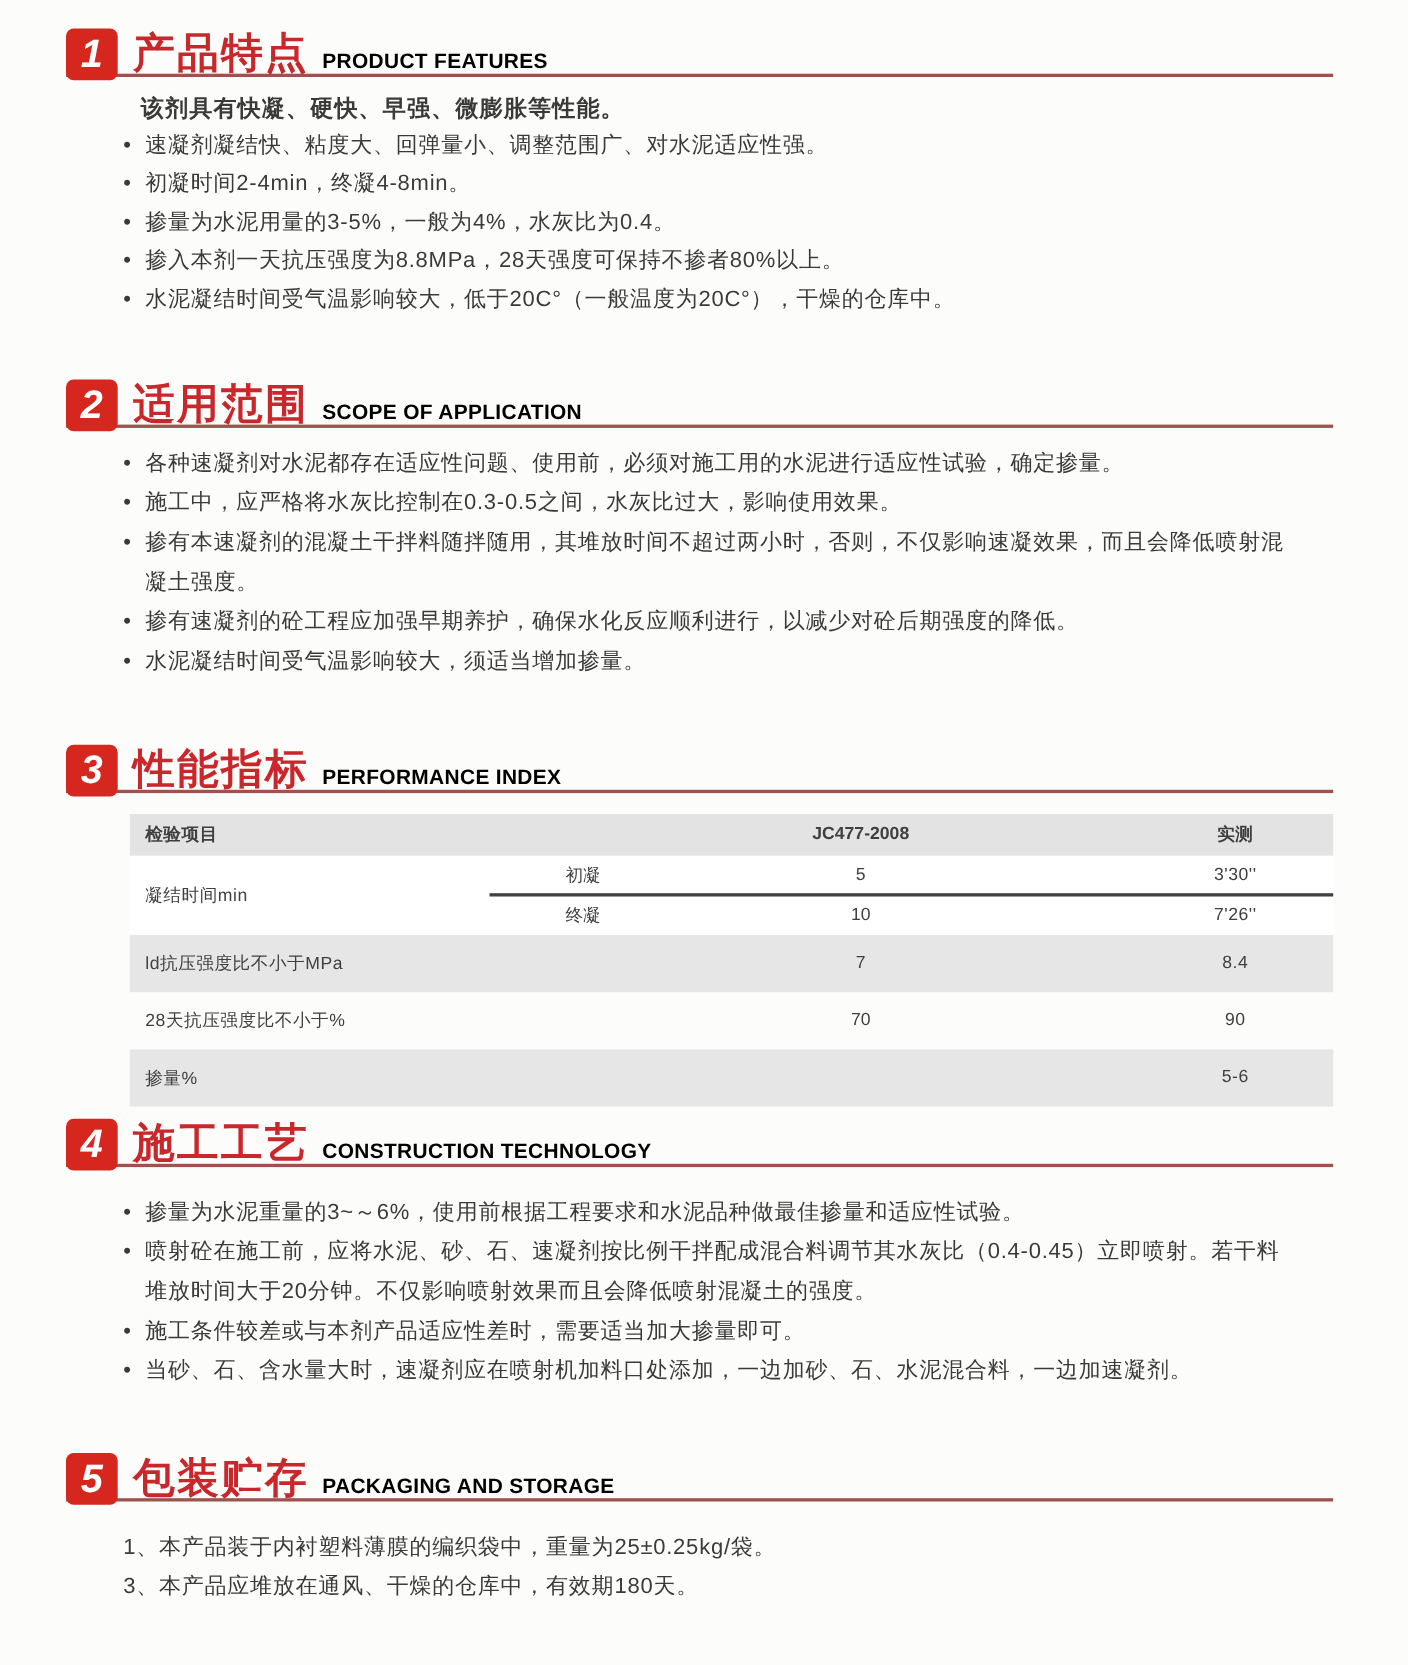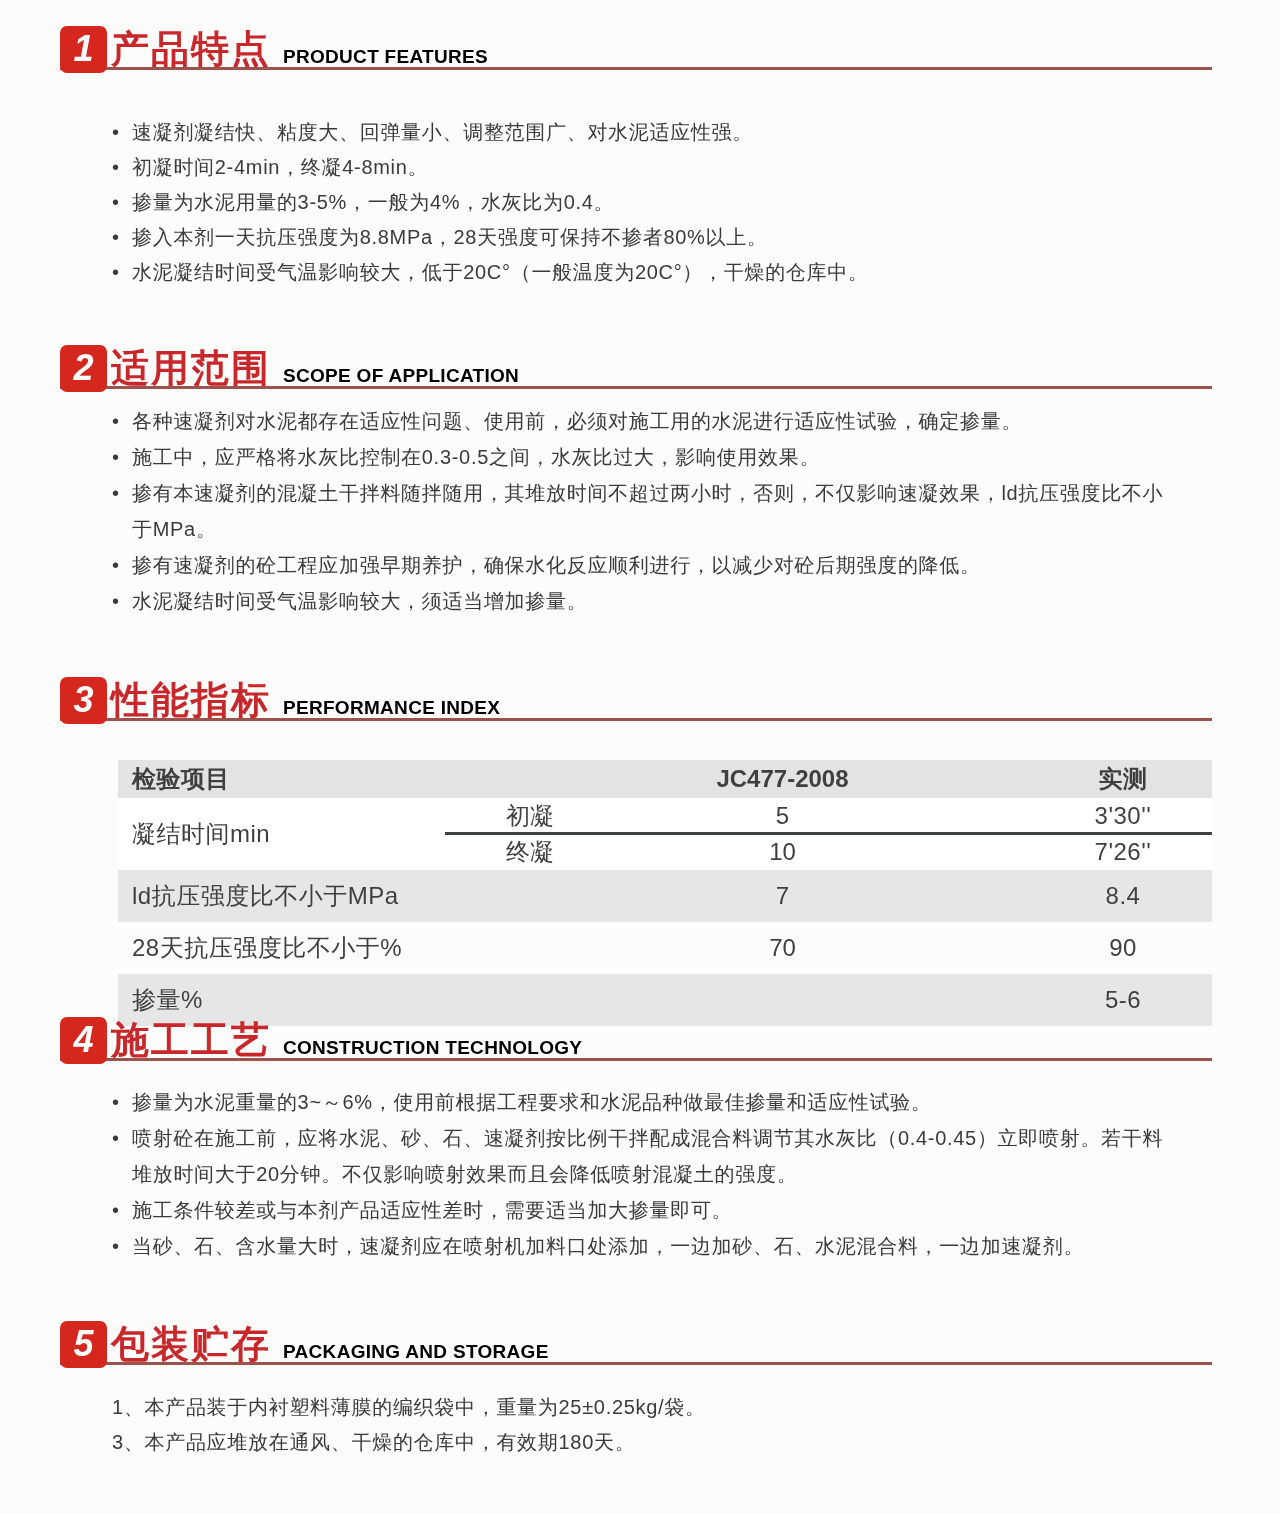--- a/index.html
+++ b/index.html
@@ -11,38 +11,38 @@
   }
   
   .sec-header{position:absolute;left:60px;width:1152px;height:48px;display:flex;align-items:flex-end;}
   .sec-underline{position:absolute;left:0;bottom:3px;width:100%;height:3px;background:#9c534e;}
   .num-box{
     position:relative;z-index:2;flex:0 0 47px;width:47px;height:47px;
     background:#d5271e;border-radius:7px;color:#ffffff;
     font-style:italic;font-weight:bold;font-size:36px;line-height:46px;text-align:center;
   }
   .sec-title{
-    margin-left:4px;margin-bottom:5px;color:#c8272b;
+    margin-left:14px;margin-bottom:5px;color:#c8272b;
     font-size:38px;line-height:38px;font-weight:bold;letter-spacing:2px;white-space:nowrap;
   }
   .sec-subtitle{
     margin-left:12px;margin-bottom:7px;color:#000000;
     font-size:19px;line-height:19px;font-weight:bold;letter-spacing:0.3px;white-space:nowrap;
   }
   
   .intro{position:absolute;left:128px;top:84px;font-size:21px;font-weight:bold;letter-spacing:1px;}
   .block{position:absolute;left:112px;width:1066px;}
   .item{display:flex;font-size:20px;line-height:36px;}
   .lh35 .item{line-height:35px;}
   .dot{flex:0 0 20px;color:#3a3a3a;}
   .txt{flex:1;letter-spacing:0.7px;}
   .numbered .item{line-height:35px;}
   .numbered .txt{letter-spacing:0.7px;}
   
-  .ptable{position:absolute;left:118px;top:760px;width:1094px;font-size:24px;color:#3f3f3f;}
+  .ptable{position:absolute;left:118px;top:740px;width:1094px;font-size:16px;color:#3f3f3f;}
   .trow{display:grid;grid-template-columns:327px 170px 335px 262px;align-items:center;}
   .thead{height:38px;background:#e3e3e3;font-weight:bold;}
   .r36{height:52px;}
   .gray{background:#e6e6e6;}
   .c-label{padding-left:14px;letter-spacing:0.5px;}
   .c-center{text-align:center;}
   .c-meas{padding-left:84px;text-align:center;letter-spacing:0.5px;}
   .setrow{
     position:relative;display:grid;grid-template-columns:327px 170px 335px 262px;
     grid-template-rows:36px 36px;align-items:center;background:#ffffff;
@@ -54,20 +54,21 @@
 <body>
 
 <div class="page">
 
   <div class="sec-header" style="top:25px">
     <div class="sec-underline"></div>
     <div class="num-box">1</div>
     <div class="sec-title">产品特点</div>
     <div class="sec-subtitle">PRODUCT FEATURES</div>
   </div>
+  <div class="intro">该剂具有快凝、硬快、早强、微膨胀等性能。</div>
   <div class="block bullets lh35" style="top:115px">
     <div class="item">
         <span class="dot">•</span>
         <span class="txt">速凝剂凝结快、粘度大、回弹量小、调整范围广、对水泥适应性强。</span>
       </div>
     <div class="item">
         <span class="dot">•</span>
         <span class="txt">初凝时间2-4min，终凝4-8min。</span>
       </div>
     <div class="item">
@@ -94,21 +95,21 @@
     <div class="item">
         <span class="dot">•</span>
         <span class="txt">各种速凝剂对水泥都存在适应性问题、使用前，必须对施工用的水泥进行适应性试验，确定掺量。</span>
       </div>
     <div class="item">
         <span class="dot">•</span>
         <span class="txt">施工中，应严格将水灰比控制在0.3-0.5之间，水灰比过大，影响使用效果。</span>
       </div>
     <div class="item">
         <span class="dot">•</span>
-        <span class="txt">掺有本速凝剂的混凝土干拌料随拌随用，其堆放时间不超过两小时，否则，不仅影响速凝效果，ld抗压强度比不小于MPa。</span>
+        <span class="txt">掺有本速凝剂的混凝土干拌料随拌随用，其堆放时间不超过两小时，否则，不仅影响速凝效果，而且会降低喷射混凝土强度。</span>
       </div>
     <div class="item">
         <span class="dot">•</span>
         <span class="txt">掺有速凝剂的砼工程应加强早期养护，确保水化反应顺利进行，以减少对砼后期强度的降低。</span>
       </div>
     <div class="item">
         <span class="dot">•</span>
         <span class="txt">水泥凝结时间受气温影响较大，须适当增加掺量。</span>
       </div>
   </div>

